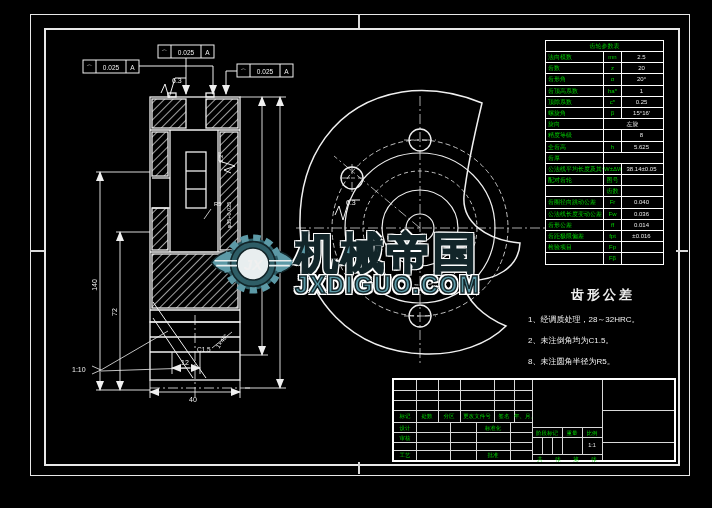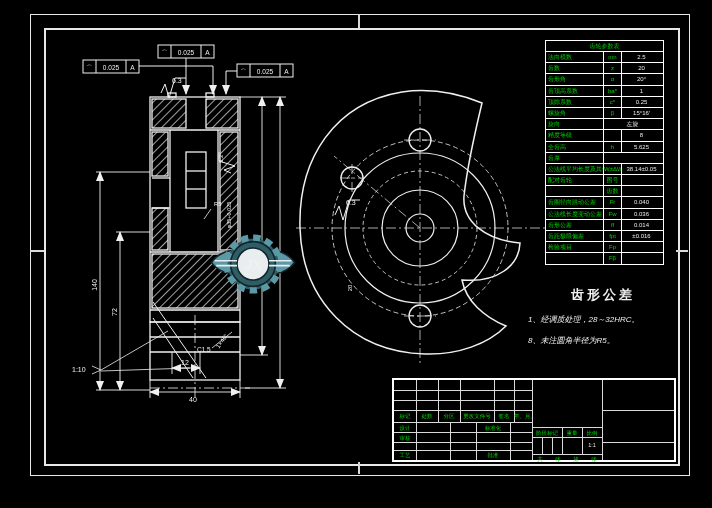--- a/index.html
+++ b/index.html
@@ -16,21 +16,21 @@
   .g-row{display:flex;height:10.2px;border-top:1px solid #fff;}
   .g-row:first-child{border-top:none;}
   .g-cell{overflow:hidden;white-space:nowrap;line-height:10.2px;box-sizing:border-box;}
   .g-label{width:57px;padding-left:2px;color:#00d400;}
   .g-sym{width:18px;border-left:1px solid #fff;text-align:center;color:#00d400;}
   .g-val{width:40px;border-left:1px solid #fff;text-align:center;color:#e8e8e8;}
   .g-wide{width:58px;border-left:1px solid #fff;text-align:center;color:#e8e8e8;}
   
   #techreq{position:absolute;left:528px;top:286px;width:150px;color:#f0f0f0;}
   #techreq .tr-title{font-size:13px;font-weight:bold;text-align:center;letter-spacing:3px;}
-  #techreq .tr-item{font-size:8px;margin-top:10px;white-space:nowrap;font-style:italic;}
+  #techreq .tr-item{font-size:8px;margin-top:10px;white-space:nowrap;}
   
   #titleblock{position:absolute;left:392px;top:378px;width:284px;height:84px;
               border:2px solid #fff;box-sizing:border-box;background:#000;
               font-size:5.5px;color:#00d400;}
   .tb-line{position:absolute;background:#d9d9d9;}
   .tb-lab{position:absolute;overflow:hidden;white-space:nowrap;text-align:center;
           line-height:10px;color:#00d400;}
   .tb-white{color:#e8e8e8;}
   
   #watermark{position:absolute;left:205px;top:218px;width:330px;height:92px;display:flex;
@@ -295,20 +295,21 @@
           <div class="g-cell g-label"></div>
           <div class="g-cell g-sym">Fβ</div>
           <div class="g-cell g-val"></div>
         </div>
       </div>
   </div>
 
   <div id="techreq">
     <div class="tr-title">齿形公差</div>
     <div class="tr-item">1、经调质处理，28～32HRC。</div>
+    <div class="tr-item">2、未注倒角均为C1.5。</div>
     <div class="tr-item">8、未注圆角半径为R5。</div>
   </div>
 
   <div id="titleblock">
 
     <div class="tb-line" style="left:138px;top:0;width:1px;height:80px;"></div>
     <div class="tb-line" style="left:208px;top:0;width:1px;height:80px;"></div>
 
     <div class="tb-line" style="left:0;top:10px;width:138px;height:1px;"></div>
     <div class="tb-line" style="left:0;top:20px;width:138px;height:1px;"></div>
@@ -368,15 +369,19 @@
         <path d="M8,50 C20,34 42,30 56,42 L56,62 C38,68 18,64 8,50 Z" fill="#5c99a6"></path>
         <path d="M112,50 C100,34 78,30 64,42 L64,62 C82,68 102,64 112,50 Z" fill="#5c99a6"></path>
         <circle cx="60" cy="52" r="32" fill="#2e5d66" stroke-dasharray="9 6" stroke="#5c99a6" stroke-width="10"></circle>
         <circle cx="60" cy="52" r="28" fill="#2e5d66"></circle>
         <circle cx="60" cy="52" r="20" fill="#e8eeef"></circle>
       </g>
       <path d="M12,48 L40,48 M14,54 L40,54" stroke="#e8eeef" stroke-width="2"></path>
       <path d="M108,48 L80,48 M106,54 L80,54" stroke="#e8eeef" stroke-width="2"></path>
       <text x="60" y="59" text-anchor="middle" font-size="19" font-style="italic" font-weight="bold" fill="#16343a">JX</text>
     </svg>
+    <div class="wm-text">
+      <div class="wm-cn">机械帝国</div>
+      <div class="wm-en">JXDIGUO.COM</div>
+    </div>
   </div>
 
 </div>
 
 </body></html>

